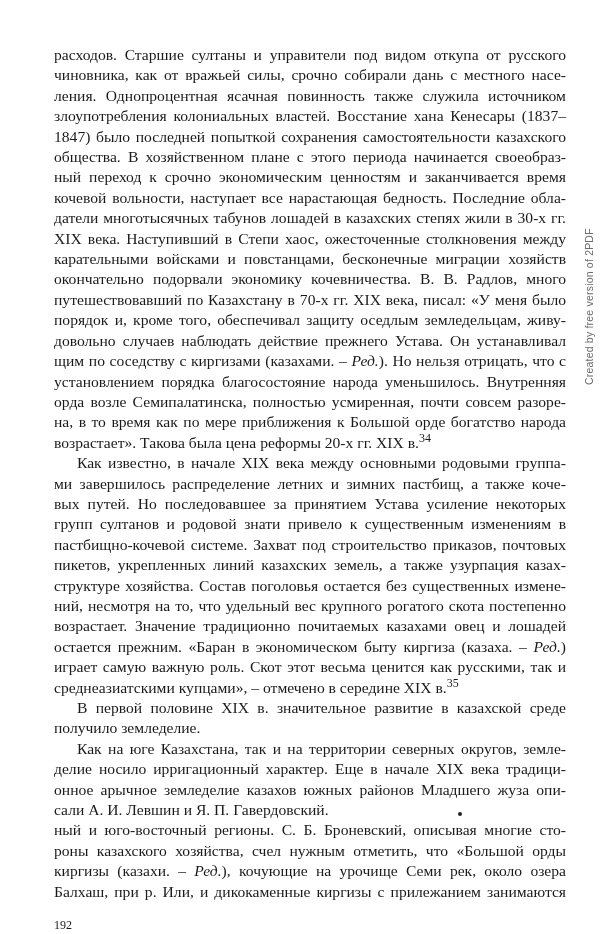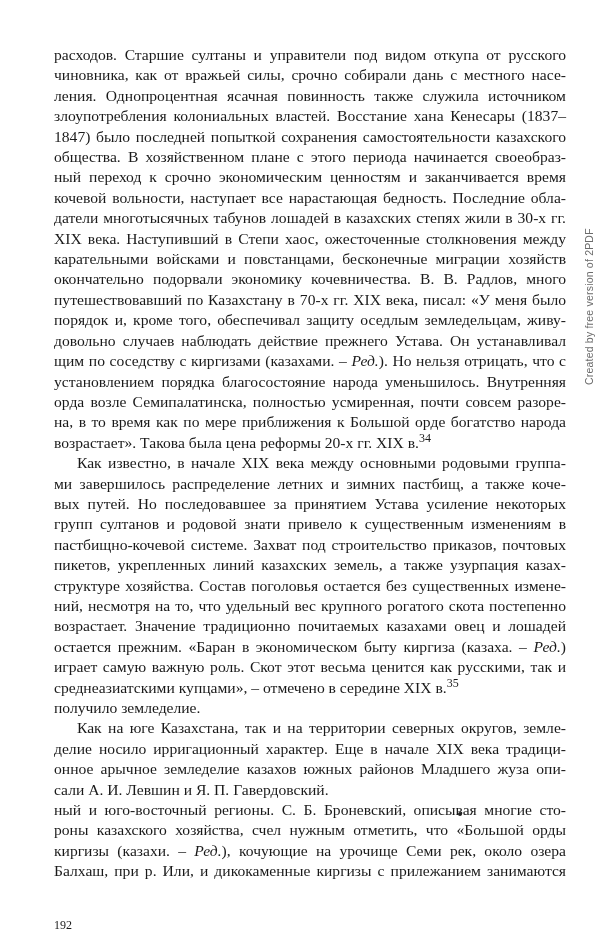--- a/index.html
+++ b/index.html
@@ -114,20 +114,21 @@
       <span class="line"><span>вых путей. Но последовавшее за принятием Устава усиление некоторых</span></span>
       <span class="line"><span>групп султанов и родовой знати привело к существенным изменениям в</span></span>
       <span class="line"><span>пастбищно-кочевой системе. Захват под строительство приказов, почтовых</span></span>
       <span class="line"><span>пикетов, укрепленных линий казахских земель, а также узурпация казах-</span></span>
       <span class="line"><span>структуре хозяйства. Состав поголовья остается без существенных измене-</span></span>
       <span class="line"><span>ний, несмотря на то, что удельный вес крупного рогатого скота постепенно</span></span>
       <span class="line"><span>возрастает. Значение традиционно почитаемых казахами овец и лошадей</span></span>
       <span class="line"><span>остается прежним. «Баран в экономическом быту киргиза (казаха. – </span><span class="it">Ред.</span><span>)</span></span>
       <span class="line"><span>играет самую важную роль. Скот этот весьма ценится как русскими, так и</span></span>
       <span class="line last"><span>среднеазиатскими купцами», – отмечено в середине XIX в.</span><sup class="fn">35</sup></span>
+      <span class="line indent"><span>В первой половине XIX в. значительное развитие в казахской среде</span></span>
       <span class="line last"><span>получило земледелие.</span></span>
       <span class="line indent"><span>Как на юге Казахстана, так и на территории северных округов, земле-</span></span>
       <span class="line"><span>делие носило ирригационный характер. Еще в начале XIX века традици-</span></span>
       <span class="line"><span>онное арычное земледелие казахов южных районов Младшего жуза опи-</span></span>
       <span class="line last"><span>сали А. И. Левшин и Я. П. Гавердовский.</span></span>
       <span class="line"><span>ный и юго-восточный регионы. С. Б. Броневский, описывая многие сто-</span></span>
       <span class="line"><span>роны казахского хозяйства, счел нужным отметить, что «Большой орды</span></span>
       <span class="line"><span>киргизы (казахи. – </span><span class="it">Ред.</span><span>), кочующие на урочище Семи рек, около озера</span></span>
       <span class="line"><span>Балхаш, при р. Или, и дикокаменные киргизы с прилежанием занимаются</span></span>
     </div>

